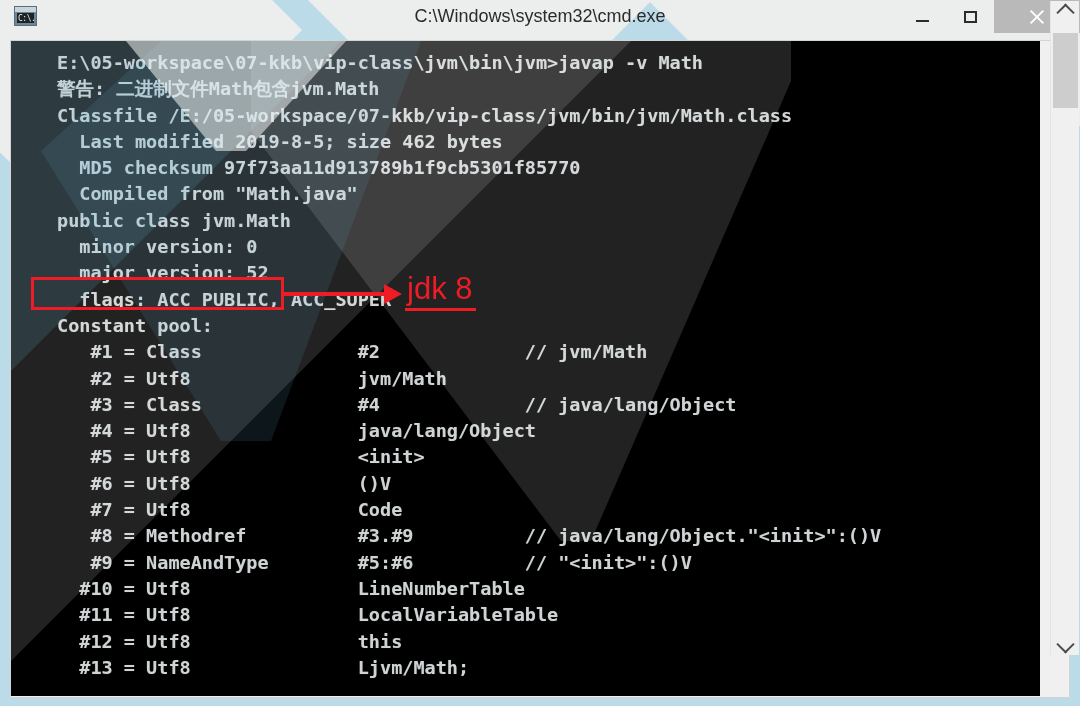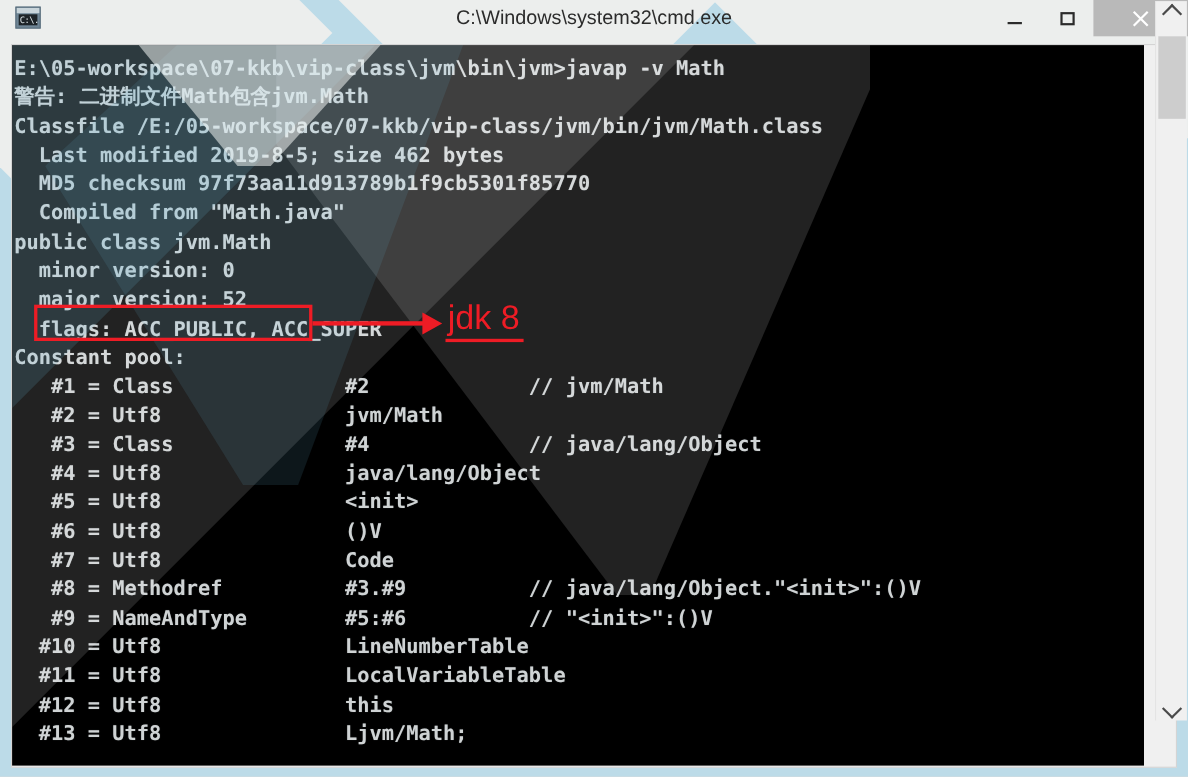--- a/index.html
+++ b/index.html
@@ -203,21 +203,21 @@
     line-height: 26.3px;
     color: #cfd3d4;
     white-space: pre;
     letter-spacing: 0px;
     padding-top: 9px;
     padding-left: 2px;
     box-sizing: border-box;
     font-weight: bold;
     text-shadow: 0 0 1px rgba(190,200,205,0.35);
   }
-  #console-text .line { height: 26.3px; }
+  #console-text .line { height: 26.3px; margin-left: 44px; }
 
   
   #annotation {
     position: absolute;
     left: 0; top: 0;
     width: 1029px; height: 650px;
     pointer-events: none;
     text-align: right;
   }
   #ann-box {

